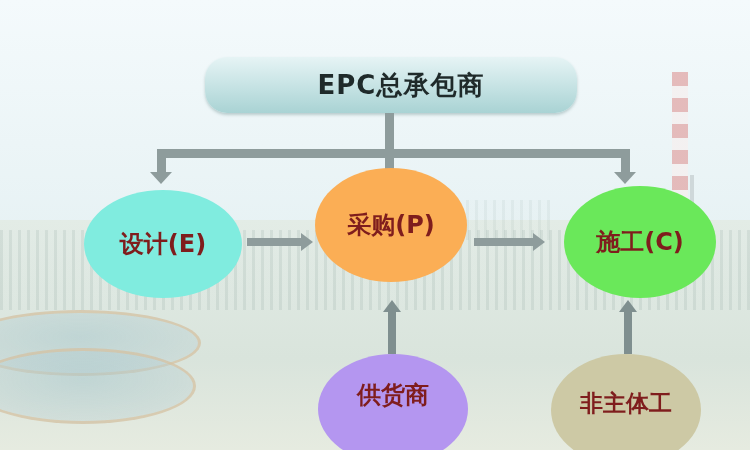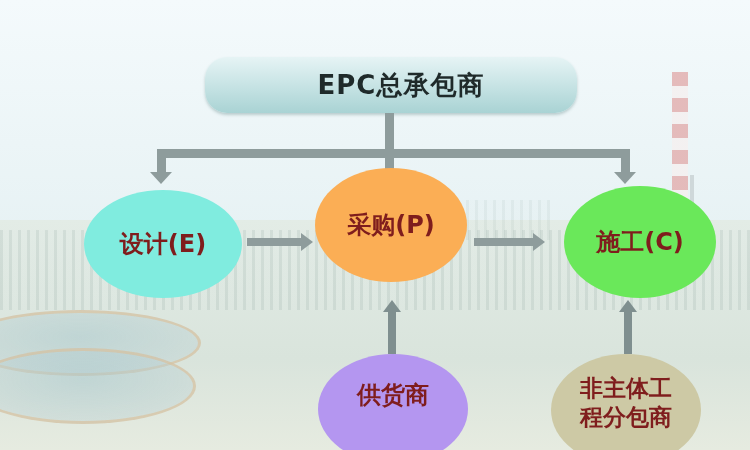--- a/index.html
+++ b/index.html
@@ -82,15 +82,14 @@
 </div>
 <div class="node n-c">
   <span>施工(C)</span>
 </div>
 <div class="node n-s">
   <span style="margin-top:-28px">供货商</span>
 </div>
 <div class="node n-sub">
   <div style="margin-top:-14px">
     <div>非主体工</div>
-    <div>程分包商</div>
   </div>
 </div>
 
 </body></html>

